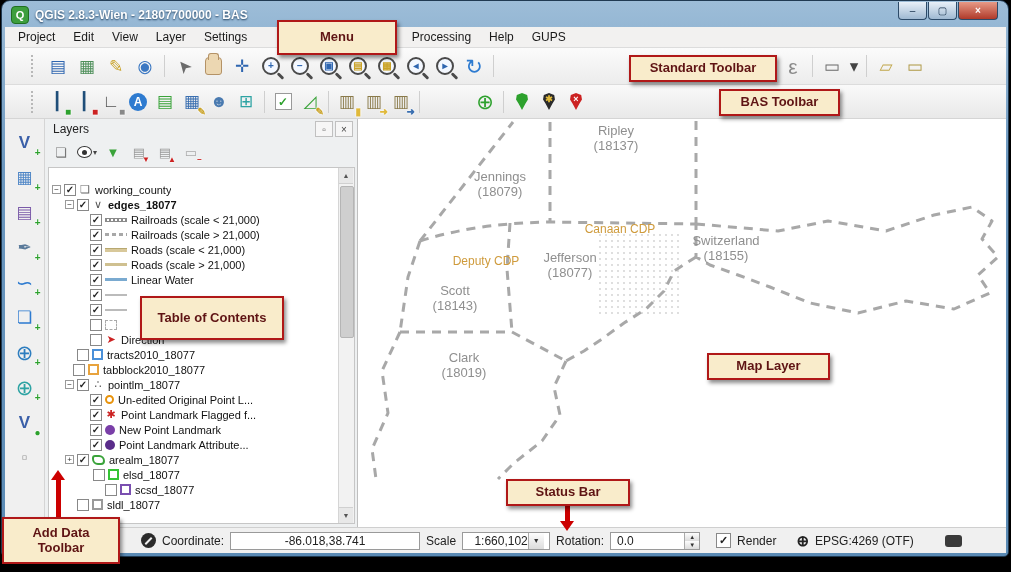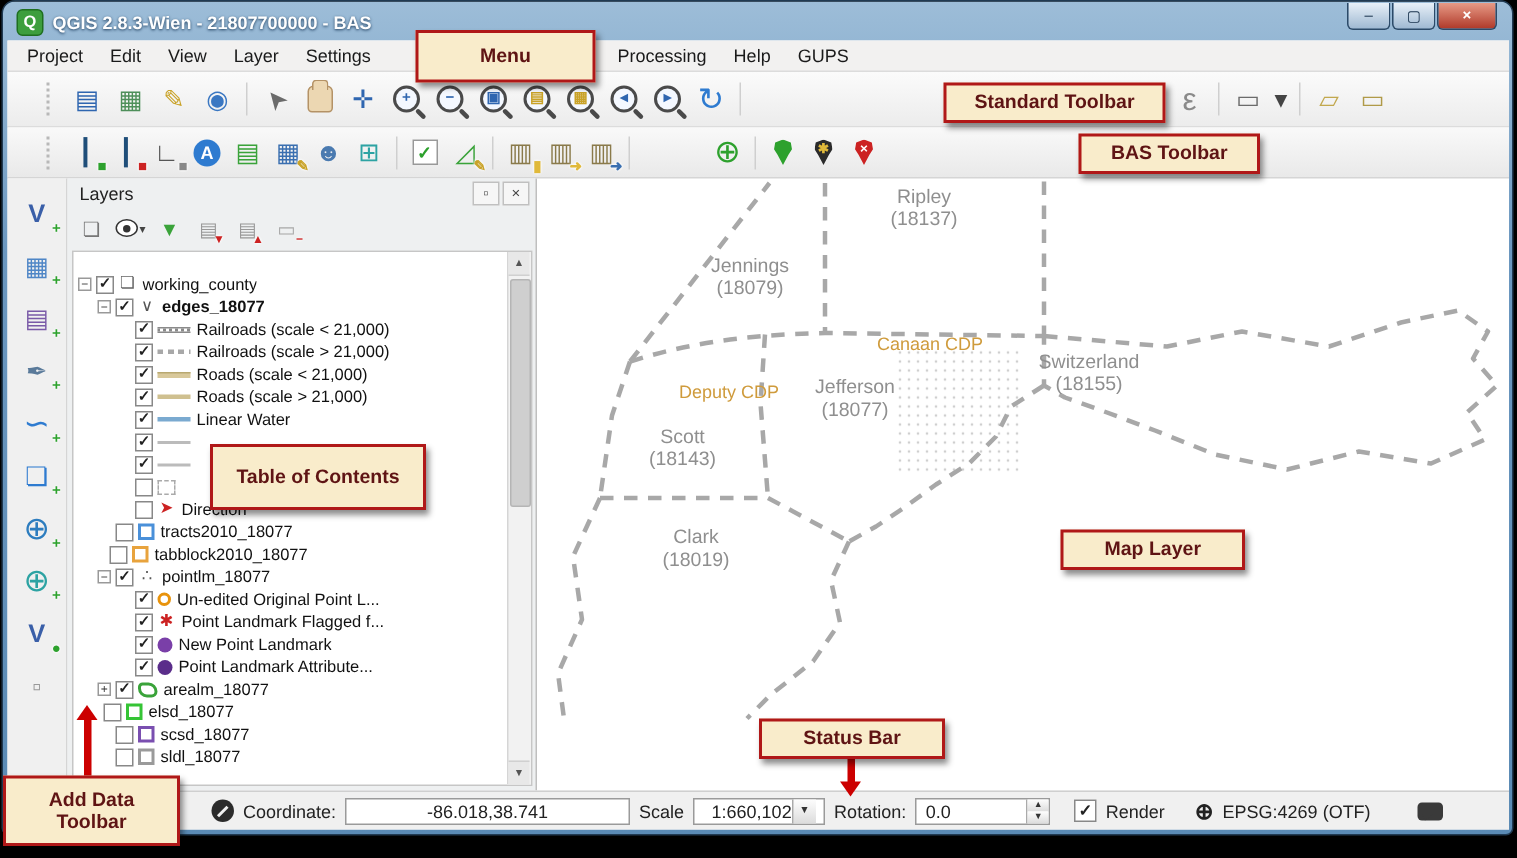--- a/index.html
+++ b/index.html
@@ -531,27 +531,27 @@
           <span class="tchk">✓</span>
           <span class="sw sw-dot" style="border-color: rgb(90, 45, 138); background: rgb(90, 45, 138);"></span>
           <span class="tlabel">Point Landmark Attribute...</span>
         </div>
         <div class="trow" style="padding-left: 16px;">
           <span class="expander">+</span>
           <span class="tchk">✓</span>
           <span class="sw sw-poly"></span>
           <span class="tlabel">arealm_18077</span>
         </div>
-        <div class="trow" style="padding-left: 8px;">
+        <div class="trow" style="padding-left: 32px;">
           <span class="expander empty"></span>
           <span class="tchk"></span>
           <span class="sw sw-rect" style="border-color: rgb(53, 196, 53);"></span>
           <span class="tlabel">elsd_18077</span>
         </div>
-        <div class="trow" style="padding-left: 16px;">
+        <div class="trow" style="padding-left: 16px; margin-left: 28px;">
           <span class="expander empty"></span>
           <span class="tchk"></span>
           <span class="sw sw-rect" style="border-color: rgb(122, 79, 176);"></span>
           <span class="tlabel">scsd_18077</span>
         </div>
         <div class="trow" style="padding-left: 16px;">
           <span class="expander empty"></span>
           <span class="tchk"></span>
           <span class="sw sw-rect" style="border-color: rgb(154, 154, 154);"></span>
           <span class="tlabel">sldl_18077</span>

